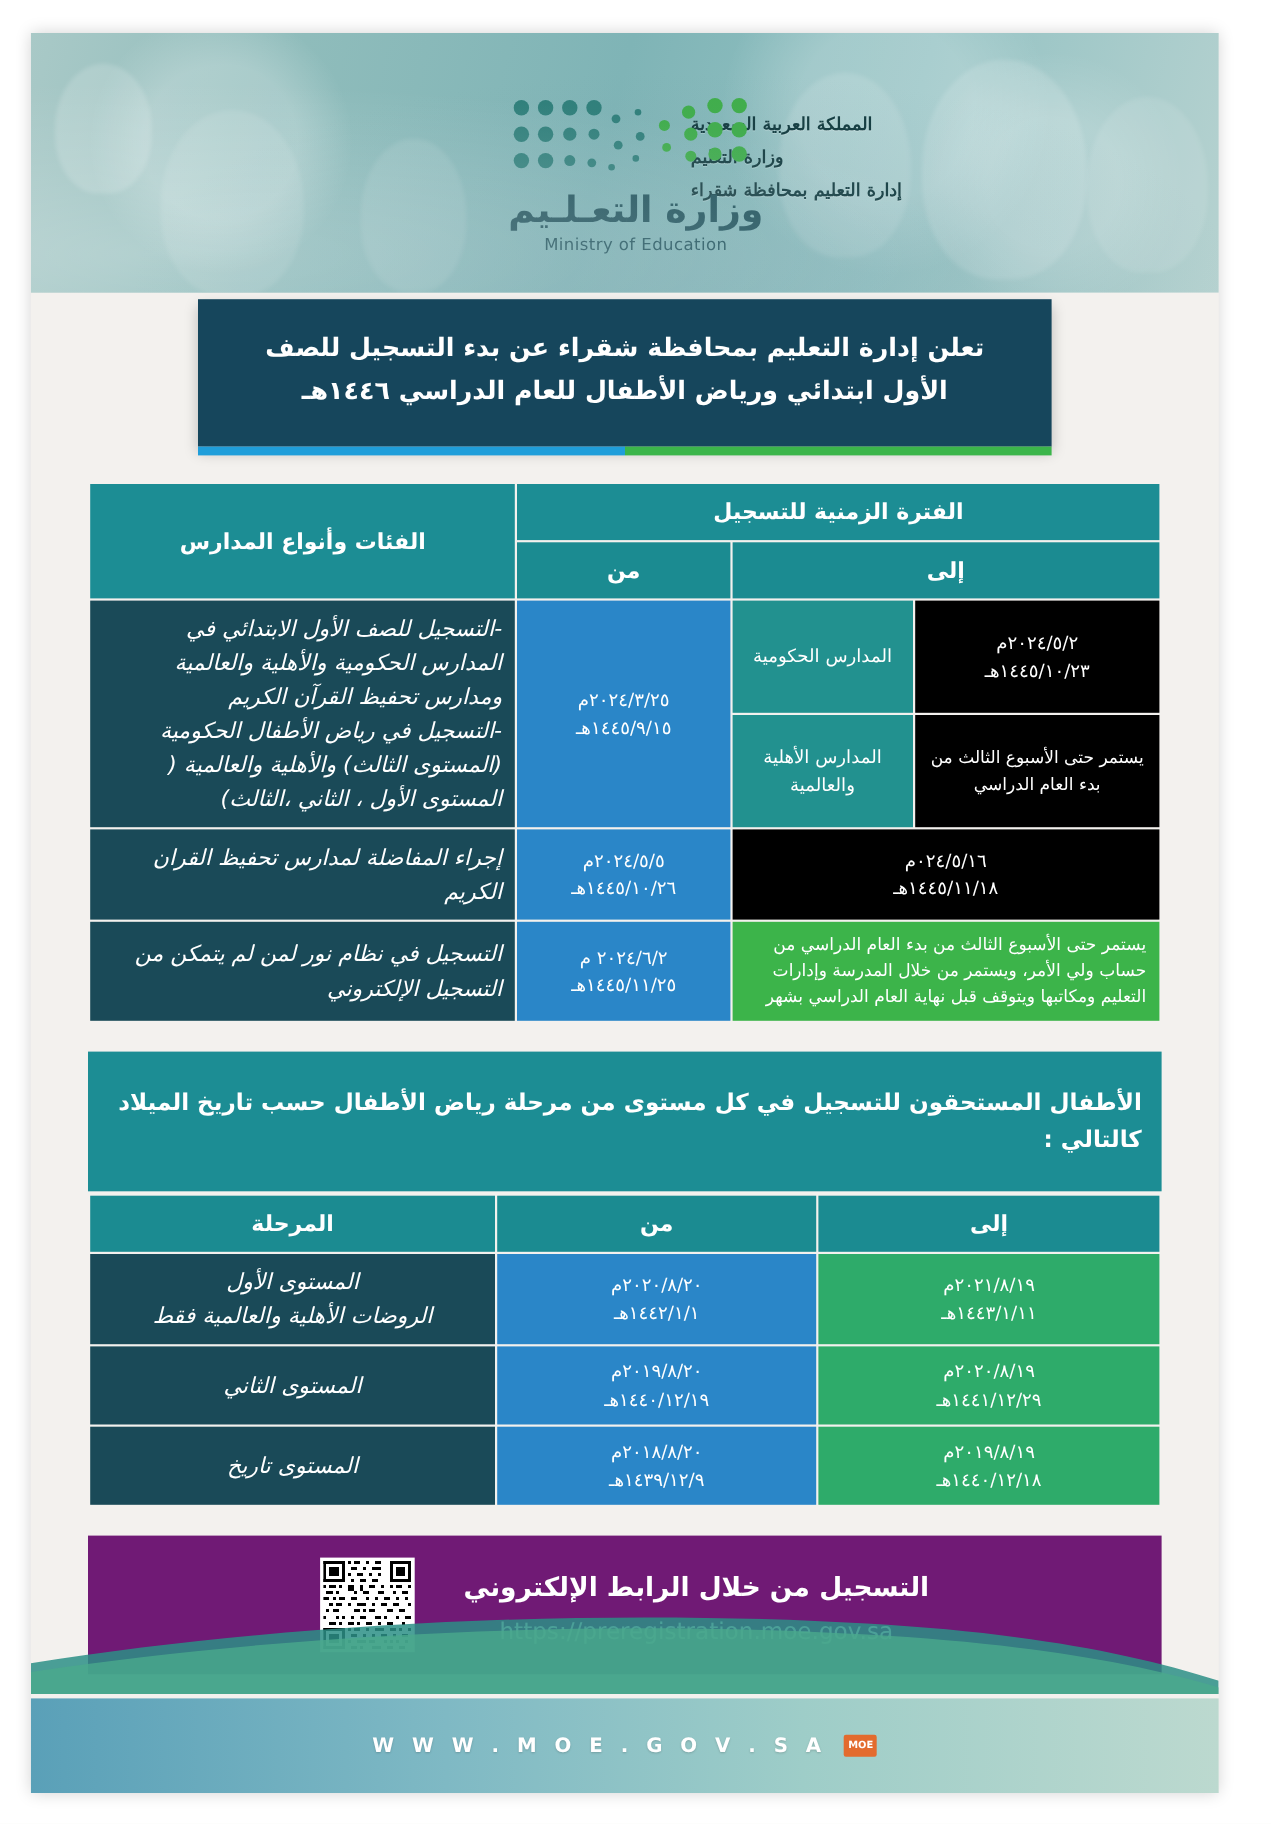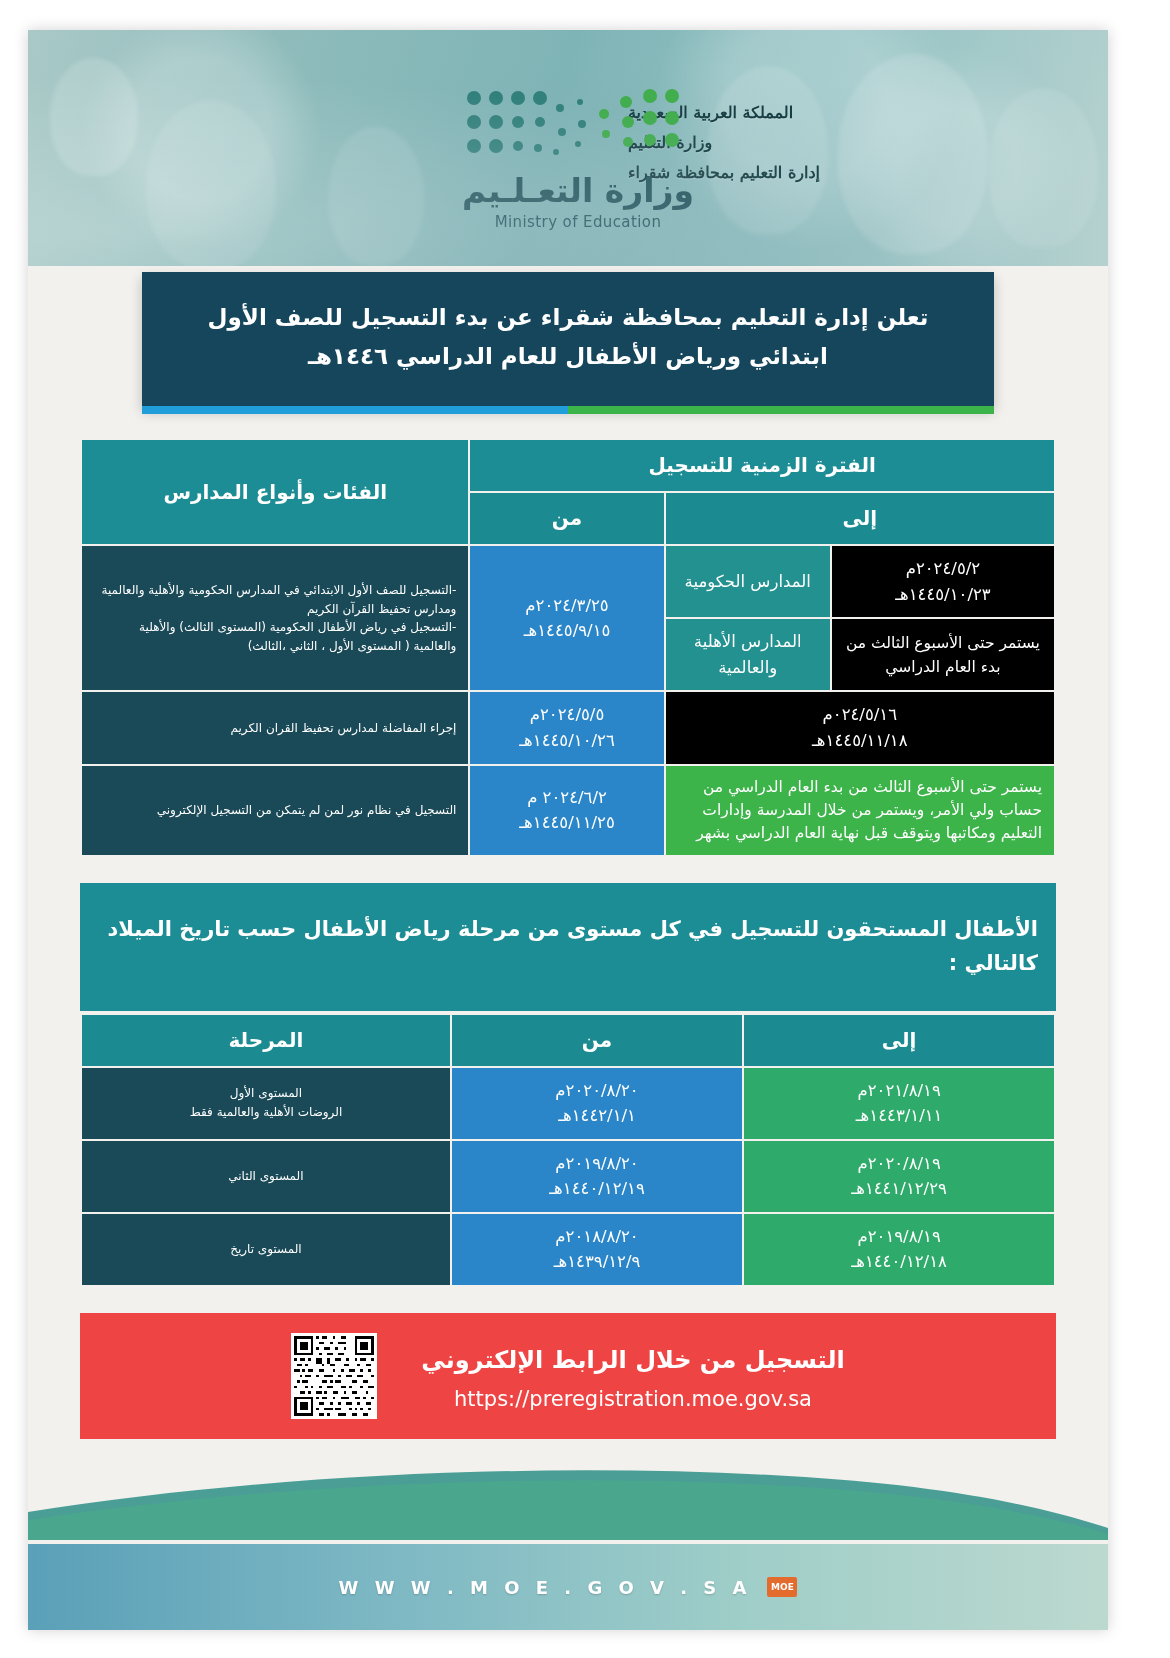--- a/index.html
+++ b/index.html
@@ -95,21 +95,21 @@
     color:#1d4f58;
     margin-top:4px;
     letter-spacing:0.4px;
     direction:ltr;
   }
 
   
   .title-wrap{
     position:relative;
     margin: 0 auto;
-    width: 852px;
+    width: 776px;
     margin-top: 6px;
   }
   .title-banner{
     background:#16465c;
     color:#ffffff;
     padding: 26px 34px 30px;
     text-align:center;
     font-weight:bold;
     font-size:23px;
     line-height:1.7;
@@ -133,21 +133,21 @@
   td, th{
     padding: 10px 12px;
     vertical-align: middle;
     color:#ffffff;
     font-size:16.5px;
     line-height:1.55;
     text-align:center;
   }
   .th-teal{ background:#1c8d94; font-weight:bold; font-size:20px; }
   .th-teal2{ background:#1b8b91; font-weight:bold; font-size:20px; }
-  .cell-dark{ background:#1a4a58; text-align:right; font-size:12px; }
+  .cell-dark{ background:#1a4a58; text-align:right; font-size:20px;font-style:italic; }
   .cell-blue{ background:#2a86c8; }
   .cell-green{ background:#000000; }
   .cell-green-dk{ background:#2eab6a; }
   .cell-teal{ background:#22918f; }
   .cell-green-wrap{ background:#3cb44a; text-align:right; font-size:15.5px; line-height:1.5; }
   .small{ font-size:15.5px; }
 
   .section-title{
     background:#1c8d94;
     color:#fff;
@@ -155,21 +155,21 @@
     font-size:21px;
     line-height:1.6;
     padding: 30px 18px;
     text-align:right;
     margin-top: 26px;
   }
 
   
   .link-bar{
     margin: 26px 52px 0 52px;
-    background:#ef4444;
+    background:#701a75;
     display:flex;
     align-items:center;
     justify-content:center;
     gap: 44px;
     padding: 20px 26px;
   }
   .link-texts{ text-align:center; color:#fff; }
   .link-ar{ font-weight:bold; font-size:24px; line-height:1.6; }
   .link-url{ font-weight:normal; font-size:21px; direction:ltr; margin-top:8px; }
   .qr{

